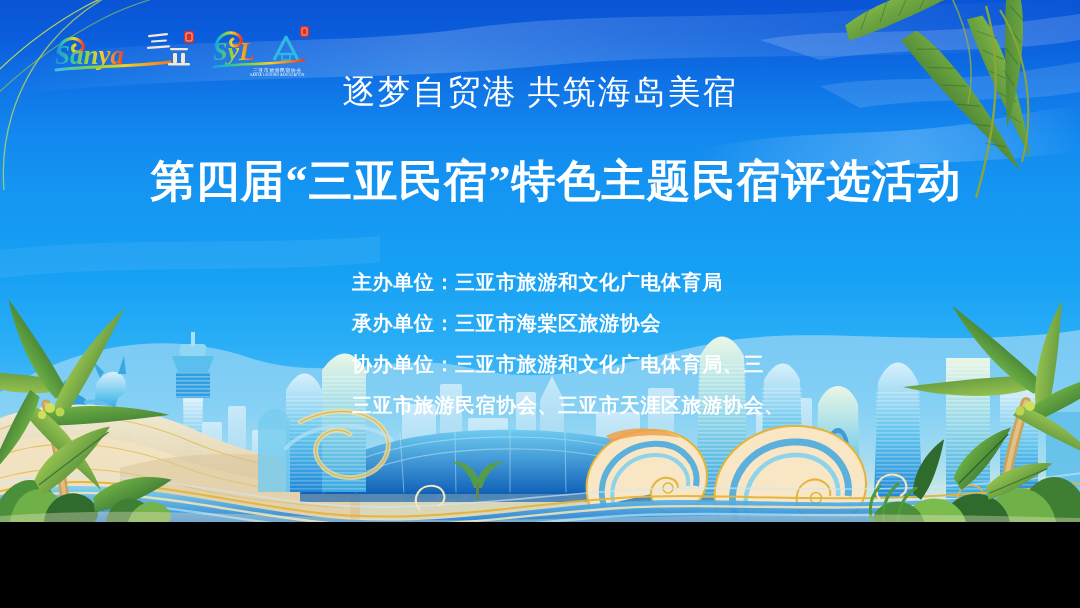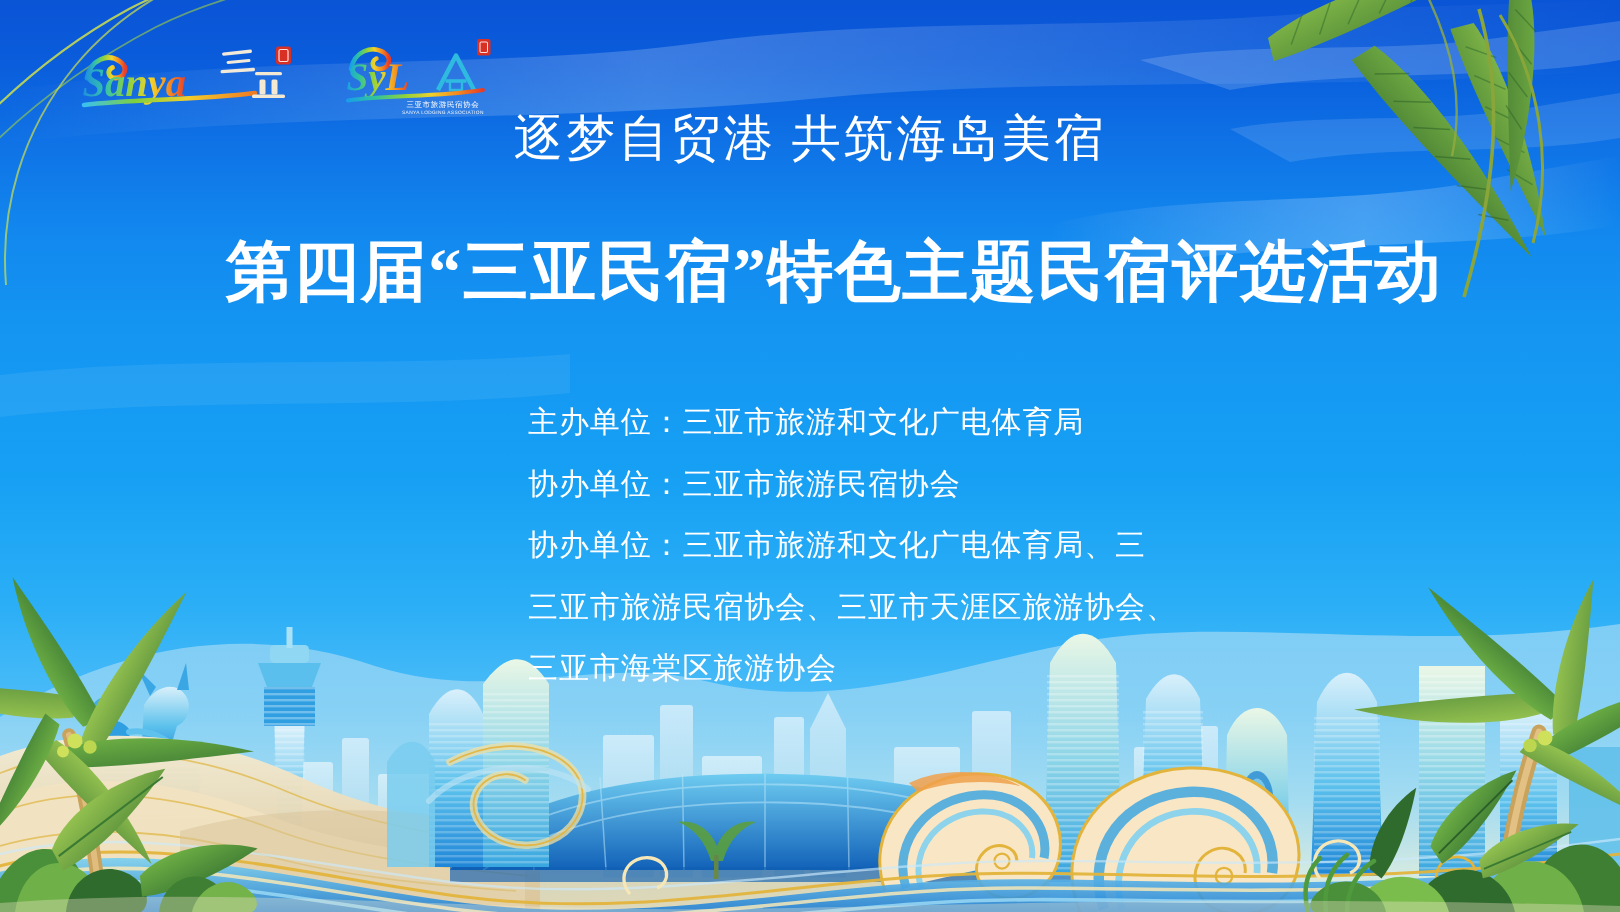--- a/index.html
+++ b/index.html
@@ -3,21 +3,21 @@
 <meta charset="utf-8">
 <style>
   html, body {
     margin: 0;
     padding: 0;
     background: #000;
   }
   #poster {
     position: relative;
     width: 1080px;
-    height: 608px;
+    height: 522px;
     overflow: hidden;
     font-family: "Liberation Sans", "DejaVu Sans", sans-serif;
     background: linear-gradient(180deg,
         #0a54d6 0%,
         #0a5ddc 7%,
         #0f73e6 16%,
         #1289ef 26%,
         #1495f2 36%,
         #16a0f4 52%,
         #2aaef6 66%,
@@ -37,21 +37,21 @@
   .logo-row {
     position: absolute;
     left: 52px;
     top: 24px;
     display: flex;
     align-items: flex-end;
     gap: 10px;
     z-index: 20;
   }
   .logo-sanya { position: relative; width: 150px; height: 50px; }
-  .logo-syla  { position: relative; width: 105px; height: 52px; margin-left: 18px; }
+  .logo-syla  { position: relative; width: 105px; height: 52px; }
   .logo-syla-sub {
     position: absolute;
     left: 38px; bottom: -1px;
     font-size: 5px;
     letter-spacing: 0.4px;
     color: #ffffff;
     white-space: nowrap;
     line-height: 1.25;
     text-align: center;
   }
@@ -88,21 +88,21 @@
     top: 262px;
     left: 352px;
     width: 440px;
     z-index: 15;
   }
   .org-line {
     color: #ffffff;
     font-size: 20px;
     line-height: 41px;
     letter-spacing: 0.6px;
-    font-weight: 400;
+    font-weight: 700;
     white-space: nowrap;
   }
 
   
   .scenery { position:absolute; left:0; bottom:0; width:1080px; height:250px; }
   .palm-tr { position:absolute; right:-10px; top:-8px; width:290px; height:210px; }
 </style>
 </head>
 <body>
 
@@ -209,24 +209,23 @@
       </div>
     </div>
   </div>
 
   <div class="headline">逐梦自贸港 共筑海岛美宿</div>
 
   <div class="main-title">第四届“三亚民宿”特色主题民宿评选活动</div>
 
   <div class="org-block">
     <div class="org-line">主办单位：三亚市旅游和文化广电体育局</div>
-    <div class="org-line">协办单位：三亚市旅游民宿协会</div>
+    <div class="org-line">承办单位：三亚市海棠区旅游协会</div>
     <div class="org-line">协办单位：三亚市旅游和文化广电体育局、三</div>
     <div class="org-line">三亚市旅游民宿协会、三亚市天涯区旅游协会、</div>
-    <div class="org-line">三亚市海棠区旅游协会</div>
   </div>
 
   <svg class="palm-tr" viewBox="0 0 290 210">
     <defs>
       <linearGradient id="lf1" x1="0" y1="0" x2="1" y2="1">
         <stop offset="0%" stop-color="#8cc04a"></stop>
           <stop offset="100%" stop-color="#3f7a33"></stop>
       </linearGradient>
       <linearGradient id="lf2" x1="0" y1="0" x2="1" y2="1">
         <stop offset="0%" stop-color="#7ab545"></stop>

